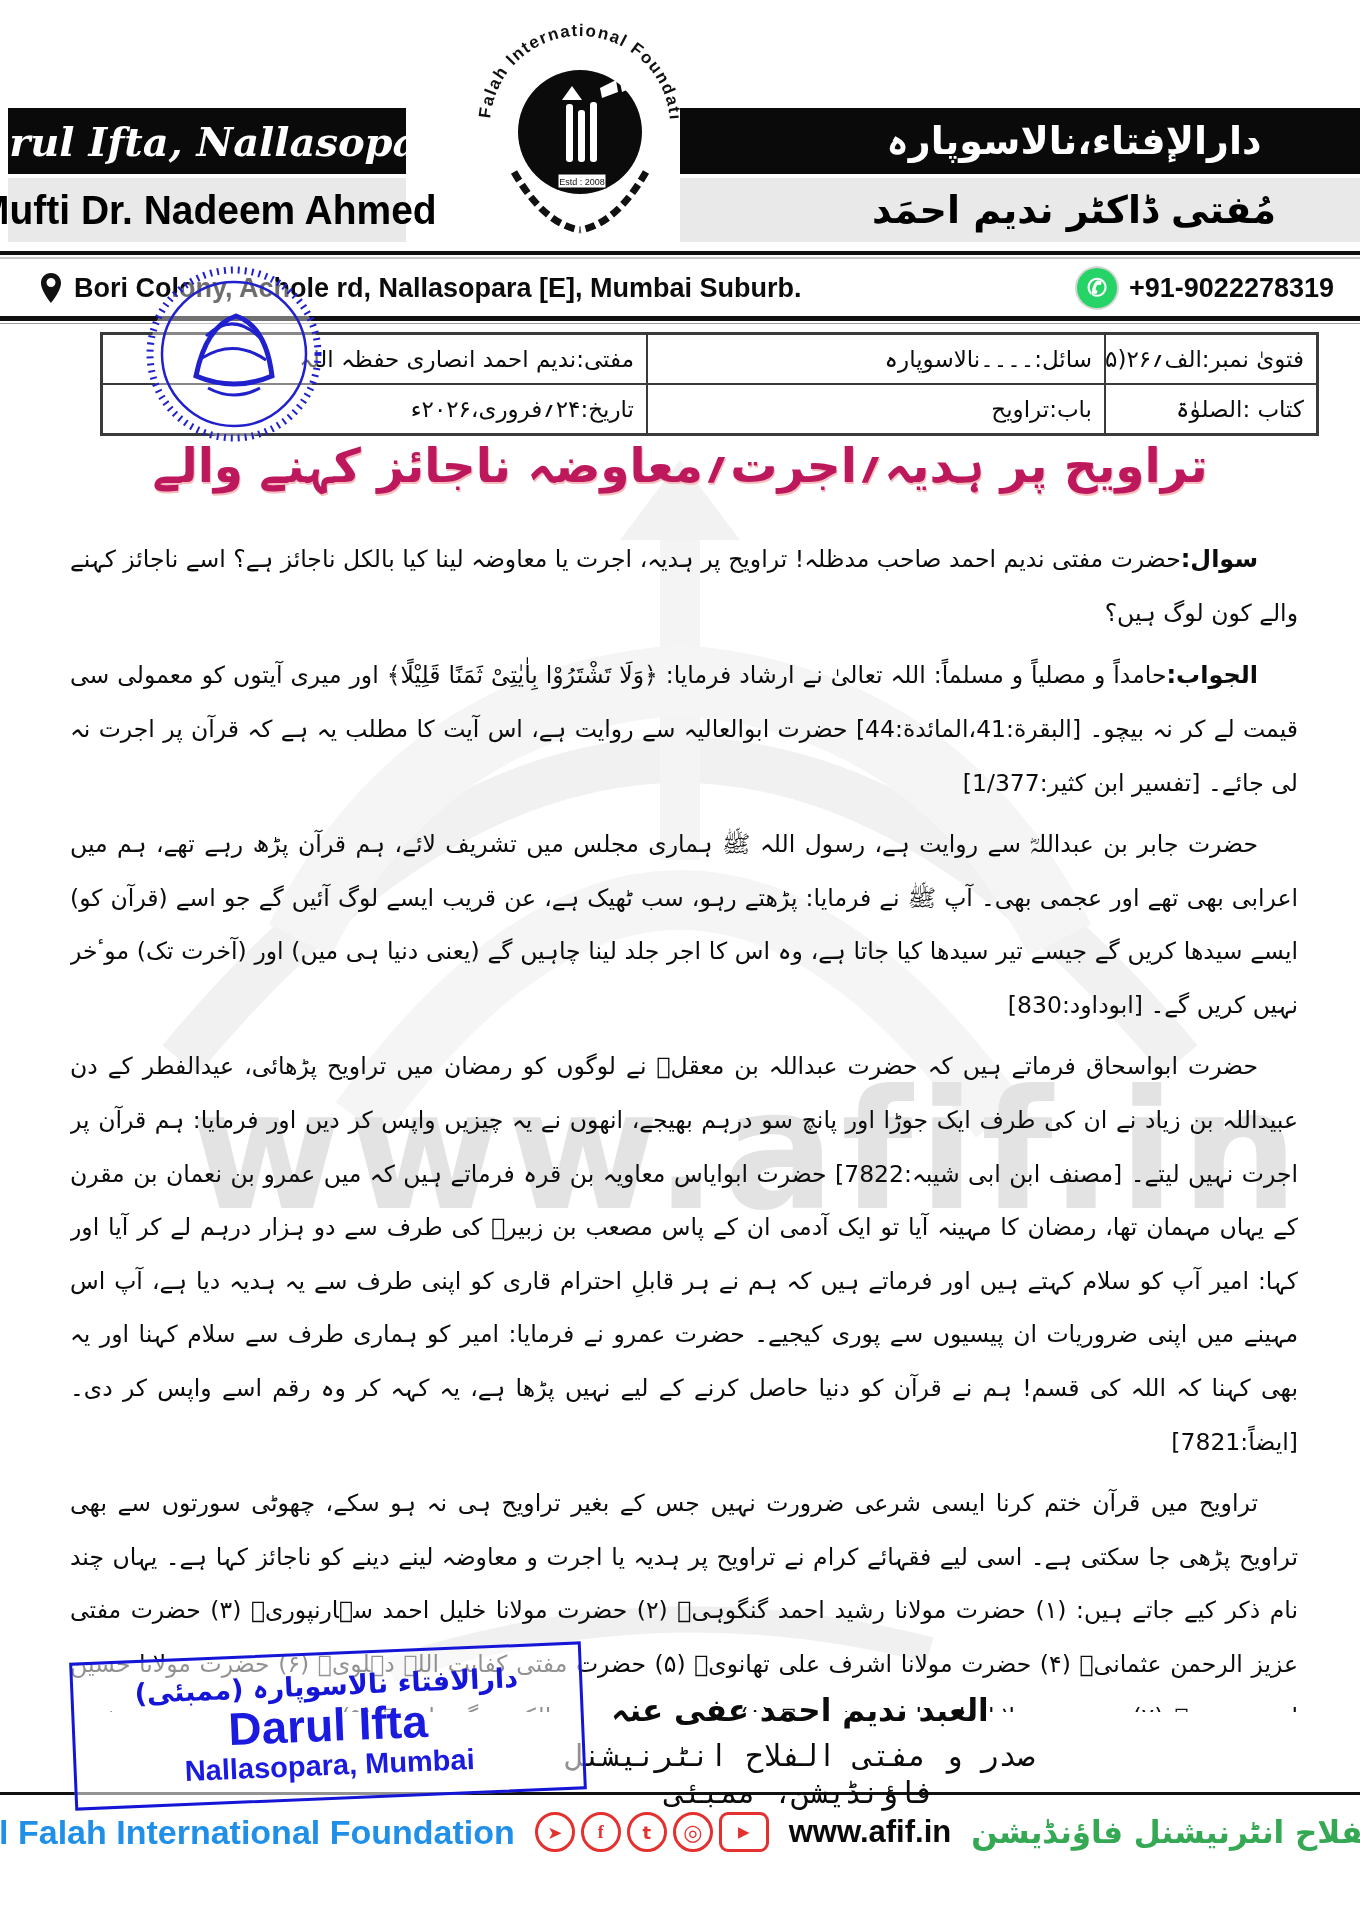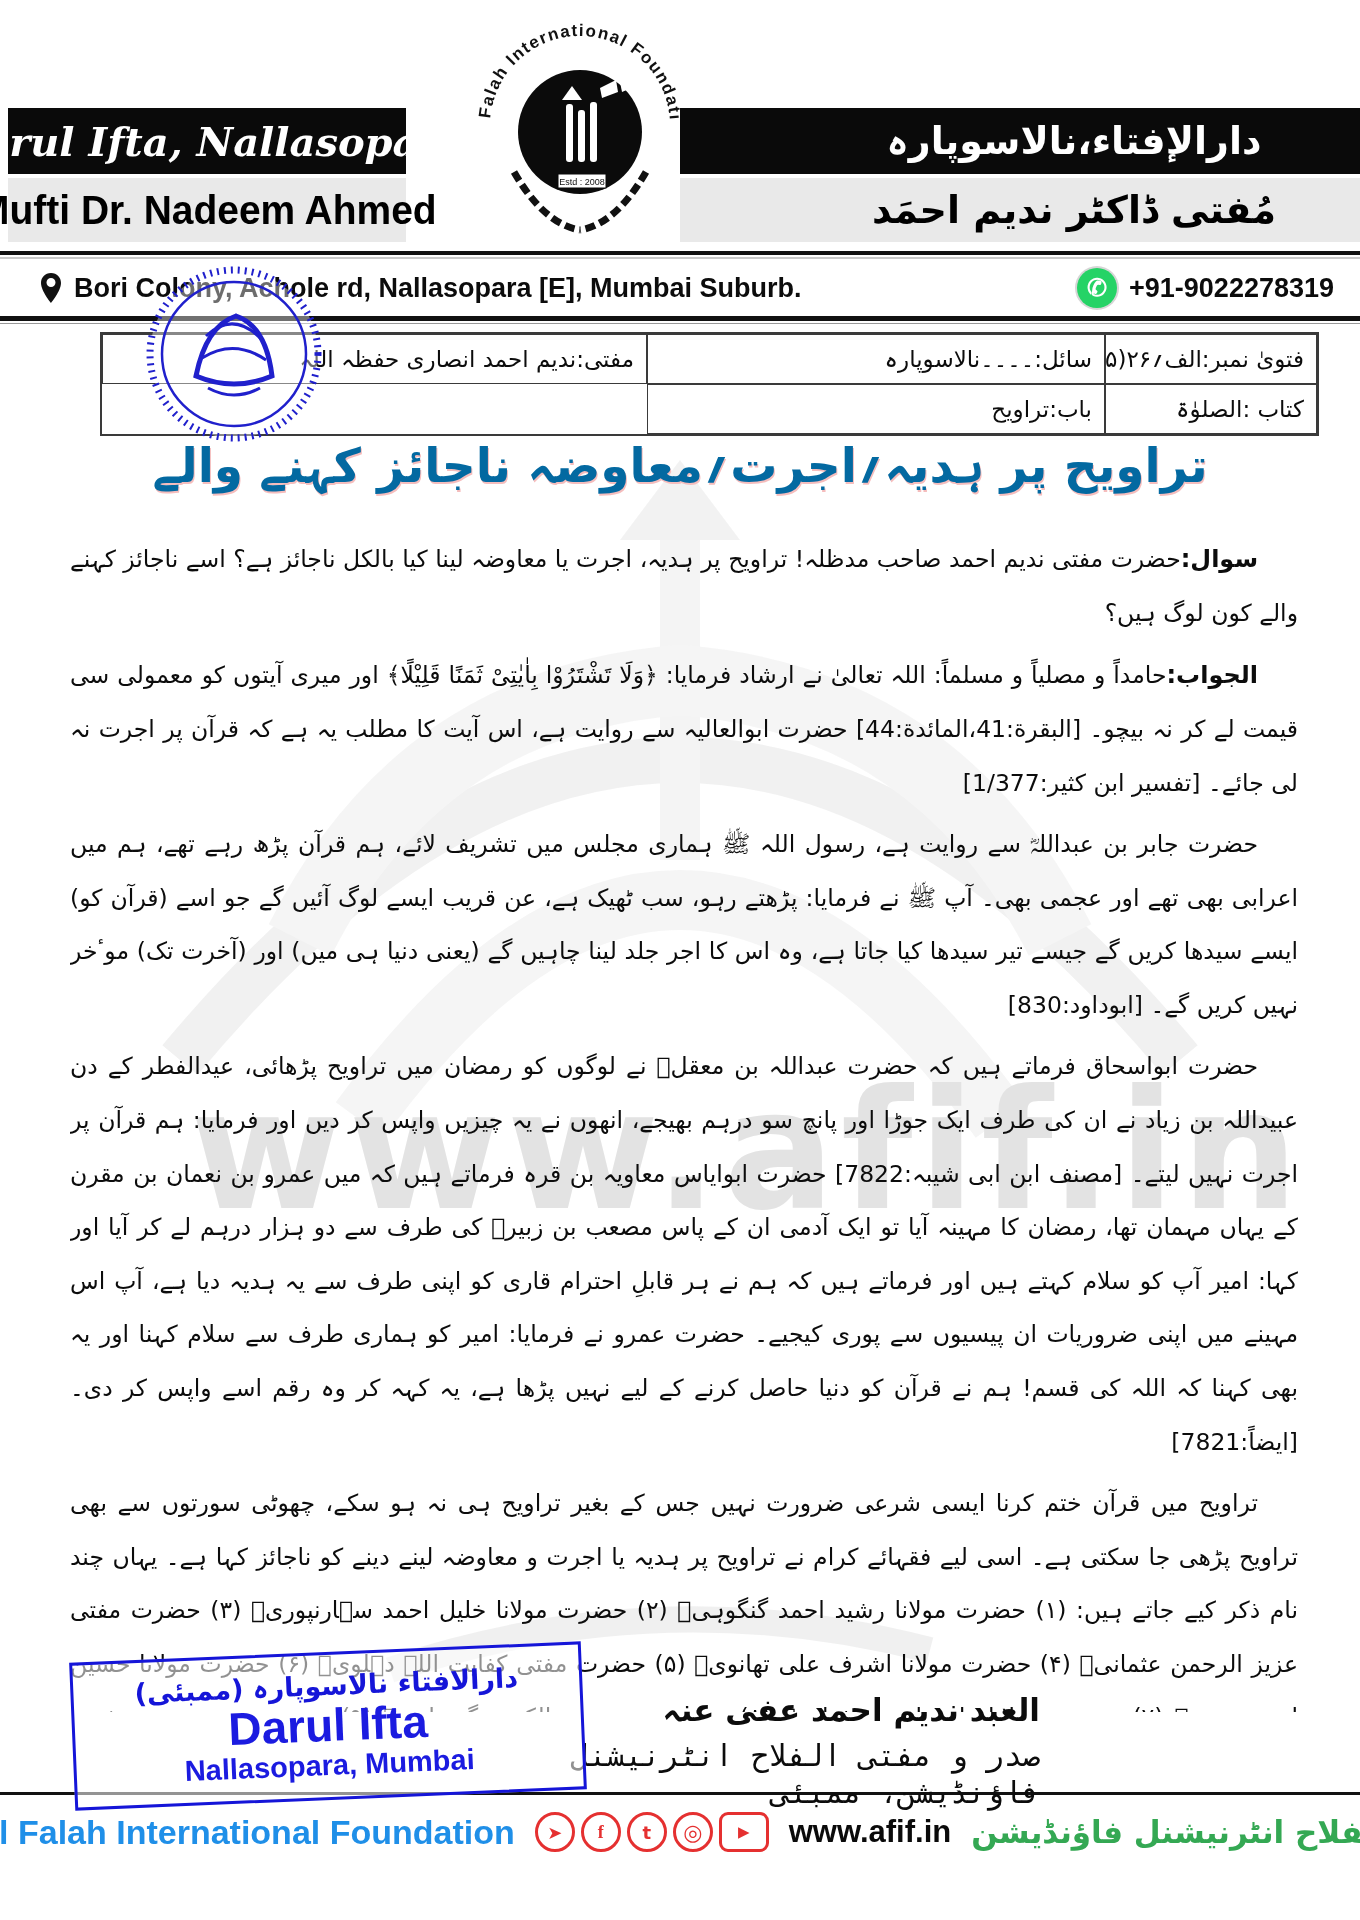--- a/index.html
+++ b/index.html
@@ -34,21 +34,21 @@
   
   .fatwa-table{position:absolute;left:100px;top:332px;width:1215px;height:100px;direction:rtl;
                display:grid;grid-template-columns:212px 458px 1fr;grid-auto-rows:1fr;
                border:2px solid #3a3a3a;font-size:23px;background:transparent;}
   .fatwa-cell{border:1px solid #3a3a3a;display:flex;align-items:center;padding:0 12px;white-space:nowrap;overflow:hidden;}
 
   .round-seal{position:absolute;left:146px;top:266px;width:176px;height:176px;z-index:6;}
 
   
   .fatwa-title{position:absolute;left:0;right:0;top:438px;text-align:center;direction:rtl;
-               font-size:47px;font-weight:900;color:#0369a1;text-shadow:1px 2px 0 #f5bdbd;z-index:3;}
+               font-size:47px;font-weight:900;color:#be185d;text-shadow:1px 2px 0 #f5bdbd;z-index:3;}
 
   
   .wm-cal{position:absolute;left:60px;top:420px;width:1240px;height:740px;z-index:0;opacity:.55;}
   .wm-text{position:absolute;left:190px;top:1055px;width:1140px;z-index:0;
            font-size:165px;font-weight:900;color:#e3e3e3;letter-spacing:6px;white-space:nowrap;}
   .wm-swoosh{position:absolute;left:380px;top:1580px;width:560px;height:120px;z-index:0;opacity:.5;}
 
   
   .body-text{position:absolute;left:70px;right:62px;top:532px;height:1180px;z-index:2;direction:rtl;
              text-align:justify;font-size:23.5px;line-height:2.28;overflow:hidden;}
@@ -57,21 +57,21 @@
   .indent{display:inline-block;width:40px;}
 
   
   .stamp-box{position:absolute;left:72px;top:1652px;width:506px;height:142px;z-index:5;
              border:3px solid #1515d8;transform:rotate(-2.4deg);display:flex;flex-direction:column;
              align-items:center;justify-content:center;background:rgba(255,255,255,.55);}
   .stamp-ur{direction:rtl;color:#1515d8;font-weight:bold;font-size:27px;white-space:nowrap;}
   .stamp-en1{color:#1b1be0;font-weight:900;font-size:46px;line-height:1.05;font-family:"Liberation Sans",sans-serif;}
   .stamp-en2{color:#1b1be0;font-size:29px;font-weight:bold;font-family:"Liberation Sans",sans-serif;}
 
-  .sig-block{position:absolute;left:560px;top:1692px;width:480px;z-index:2;direction:rtl;}
+  .sig-block{position:absolute;left:560px;top:1692px;width:480px;text-align:center;z-index:2;direction:rtl;}
   .sig-name{font-size:31px;font-weight:bold;}
   .sig-role{font-size:30px;margin-top:10px;font-family:Liberation Mono, monospace;}
 
   .divider-c{position:absolute;left:0;right:0;top:1792px;height:3px;background:#111;}
 
   .footer{position:absolute;left:0;right:0;top:1800px;height:64px;display:flex;align-items:center;
           justify-content:center;gap:20px;z-index:2;}
   .foot-blue{color:#1f8fe8;font-weight:900;font-size:34px;font-family:"Liberation Sans",sans-serif;white-space:nowrap;}
   .soc-row{display:flex;gap:6px;align-items:center;}
   .soc{width:34px;height:34px;border:3px solid #e53030;border-radius:50%;color:#e53030;display:flex;
@@ -162,20 +162,21 @@
 
   <div class="divider-b"></div>
   <div class="divider-b2"></div>
 
   <div class="fatwa-table">
     <div class="fatwa-cell">فتویٰ نمبر:الف؍۲۶(۵)</div>
     <div class="fatwa-cell">سائل:۔۔۔۔نالاسوپارہ</div>
     <div class="fatwa-cell">مفتی:ندیم احمد انصاری حفظہ اللہ</div>
     <div class="fatwa-cell">کتاب :الصلوٰۃ</div>
     <div class="fatwa-cell">باب:تراویح</div>
+    <div class="fatwa-cell">تاریخ:۲۴؍فروری،۲۰۲۶ء</div>
   </div>
 
   <svg class="round-seal" viewBox="0 0 176 176">
     <circle cx="88" cy="88" r="84" fill="rgba(255,255,255,.4)" stroke="#2020cc" stroke-width="7" stroke-dasharray="2 5"></circle>
     <circle cx="88" cy="88" r="72" fill="none" stroke="#2020cc" stroke-width="2.5"></circle>
     <path d="M50,110 q10,-50 40,-60 q30,10 36,60 q-38,16 -76,0 z" fill="none" stroke="#2020cc" stroke-width="5"></path>
     <path d="M60,70 q28,-26 56,4 M56,92 q32,-20 64,2 M62,122 q26,14 52,0" fill="none" stroke="#2020cc" stroke-width="3"></path>
   </svg>
 
   <div class="fatwa-title">تراویح پر ہدیہ؍اجرت؍معاوضہ ناجائز کہنے والے</div>

